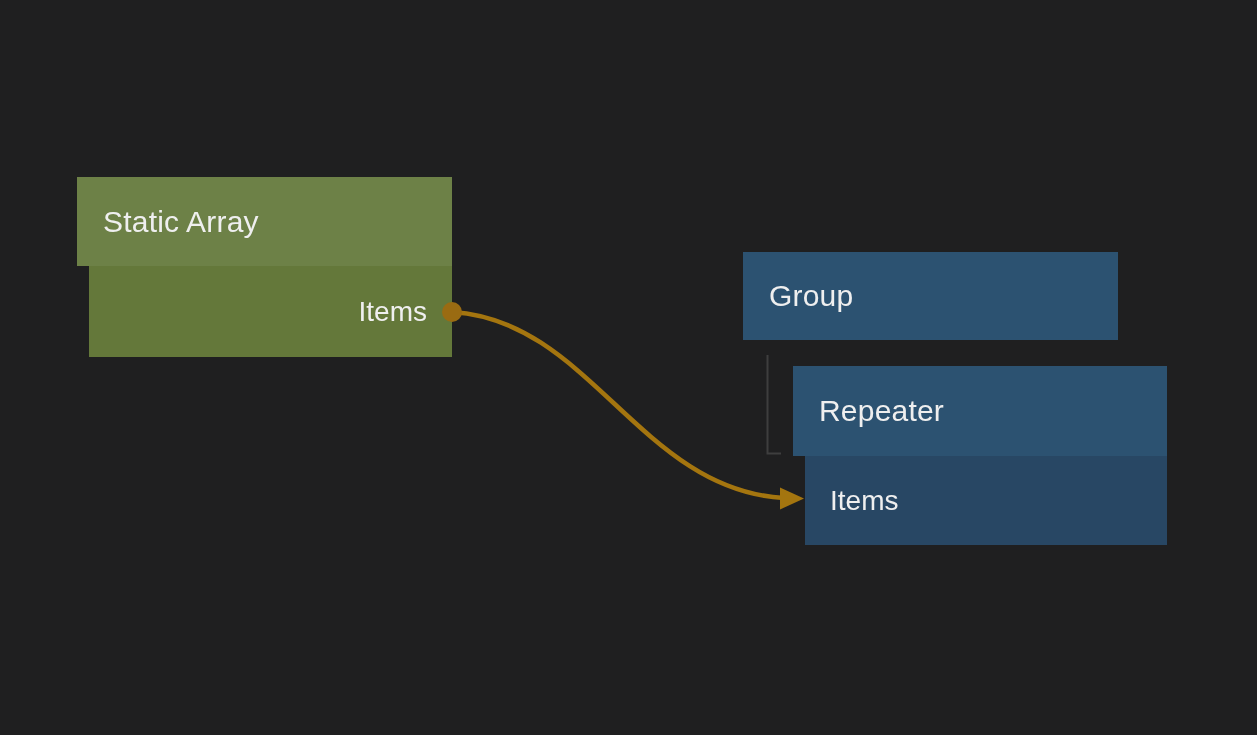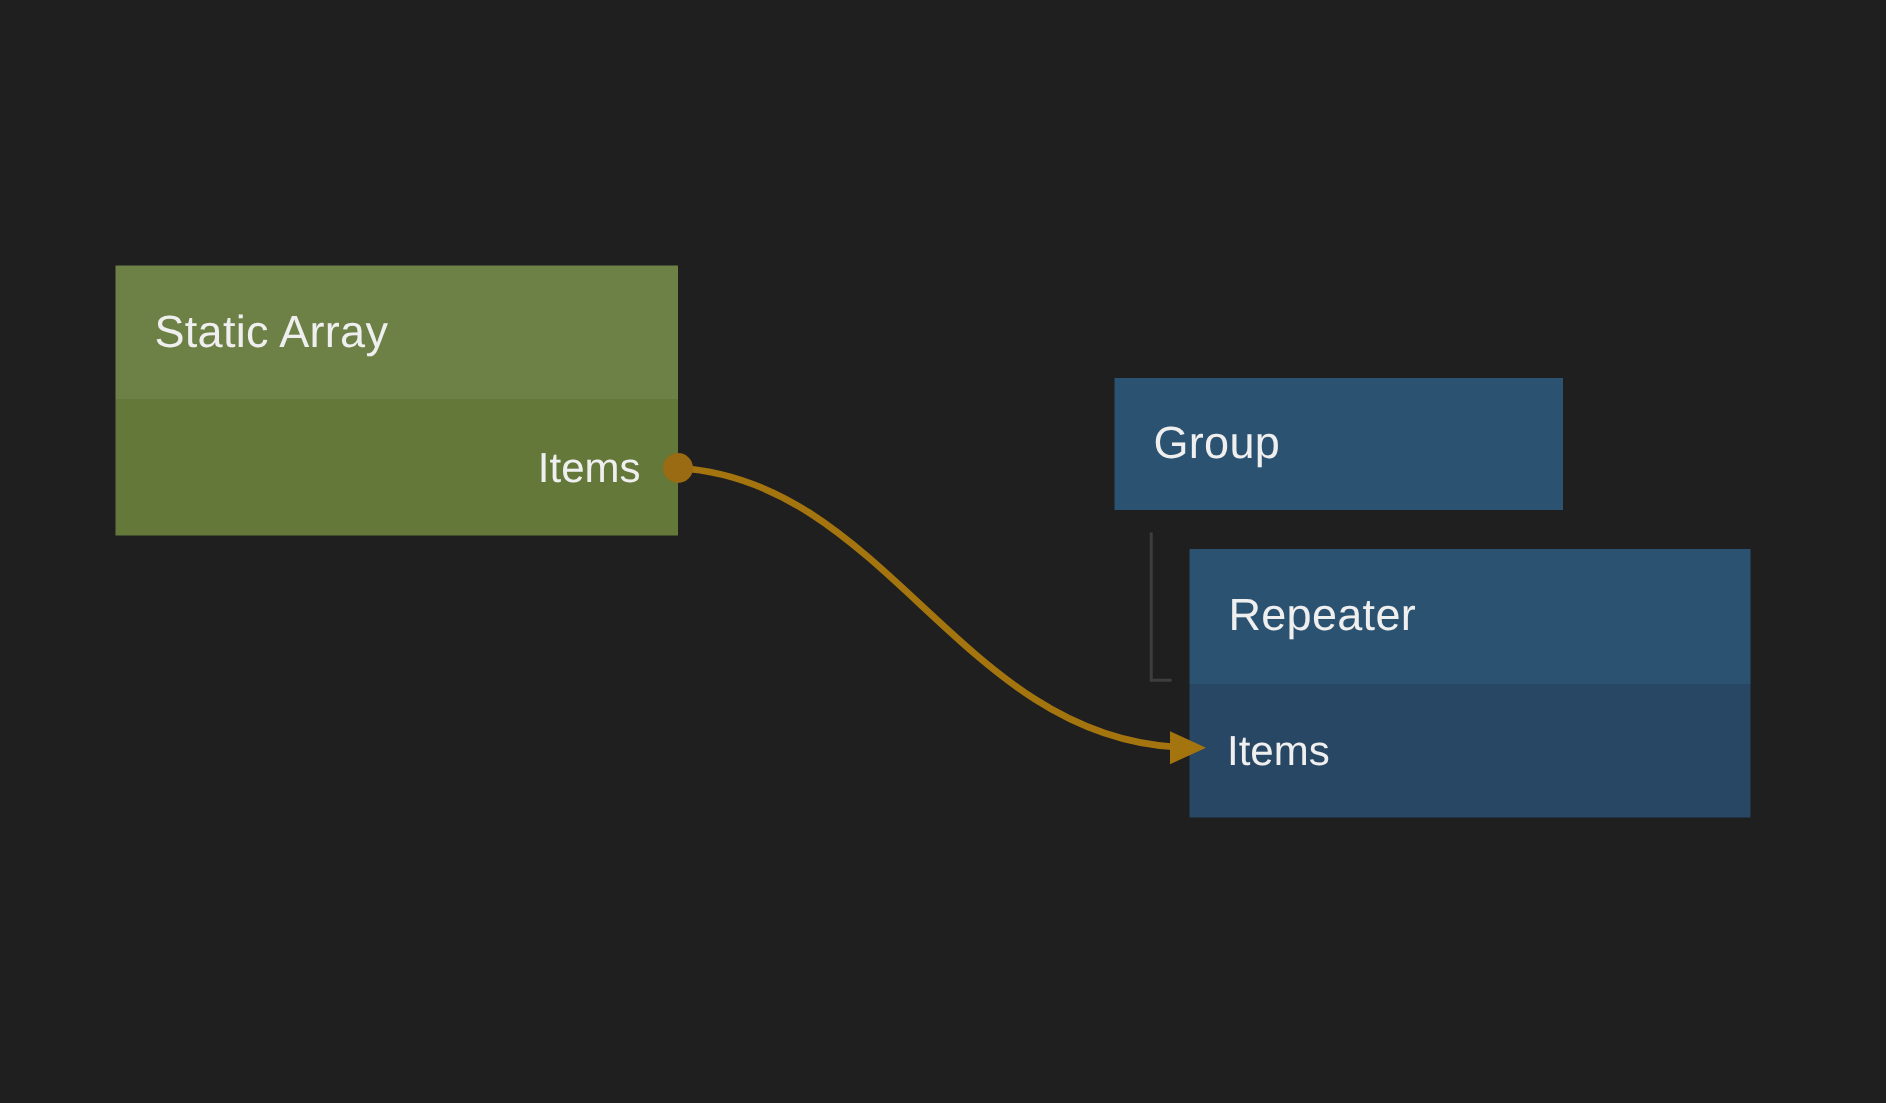--- a/index.html
+++ b/index.html
@@ -17,39 +17,39 @@
   .node { position: absolute; }
 
   .node-header {
     display: flex;
     align-items: center;
     padding: 0 26px;
     font-size: 30px;
     letter-spacing: 0.2px;
   }
 
-  .node-body { position: relative; }
+  .node-body { position: relative; margin-left: 12px; }
 
   .port-row {
     display: flex;
     align-items: center;
     height: 100%;
     padding: 0 25px;
     font-size: 28px;
   }
   .port-row.output { justify-content: flex-end; }
   .port-row.input  { justify-content: flex-start; }
 
   
   #node-static-array { left: 77px; top: 177px; width: 375px; }
   #node-static-array .node-header { height: 89px; background: var(--green-node-header, #6d8147); }
   #node-static-array .node-body   { height: 91px; background: var(--green-node-body, #64783a); }
 
   
-  #node-group { left: 743px; top: 252px; width: 299px; }
+  #node-group { left: 743px; top: 252px; width: 375px; }
   #node-group .node-header { height: 88px; background: var(--blue-node-header, #2c5271); }
 
   
   #node-repeater { left: 793px; top: 366px; width: 374px; }
   #node-repeater .node-header { height: 90px; background: var(--blue-node-header, #2c5271); text-align: right; }
   #node-repeater .node-body   { height: 89px; background: var(--blue-node-body, #284764); }
 
   
   #overlay {
     position: absolute;

